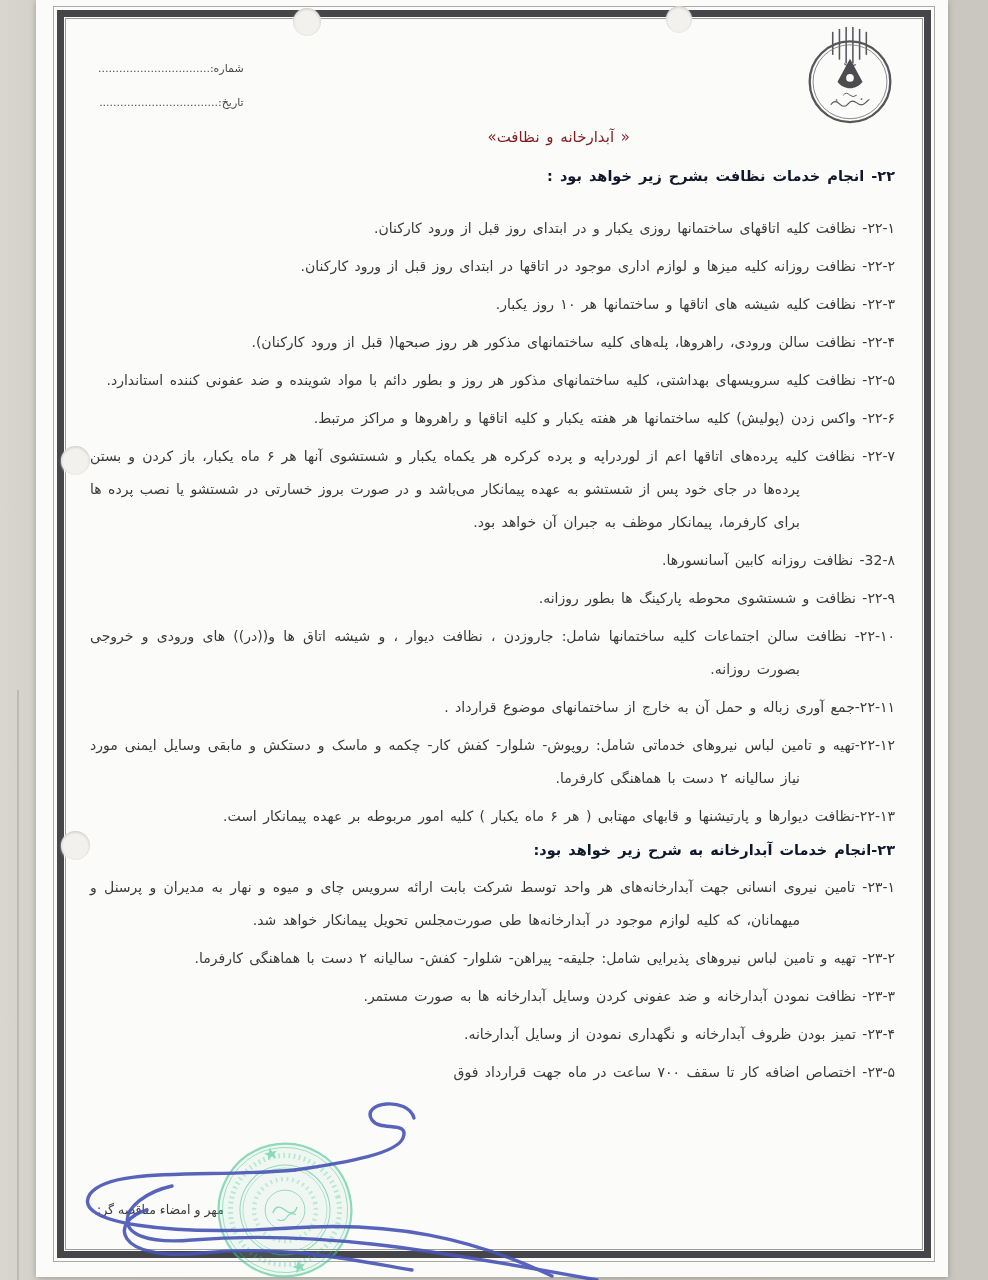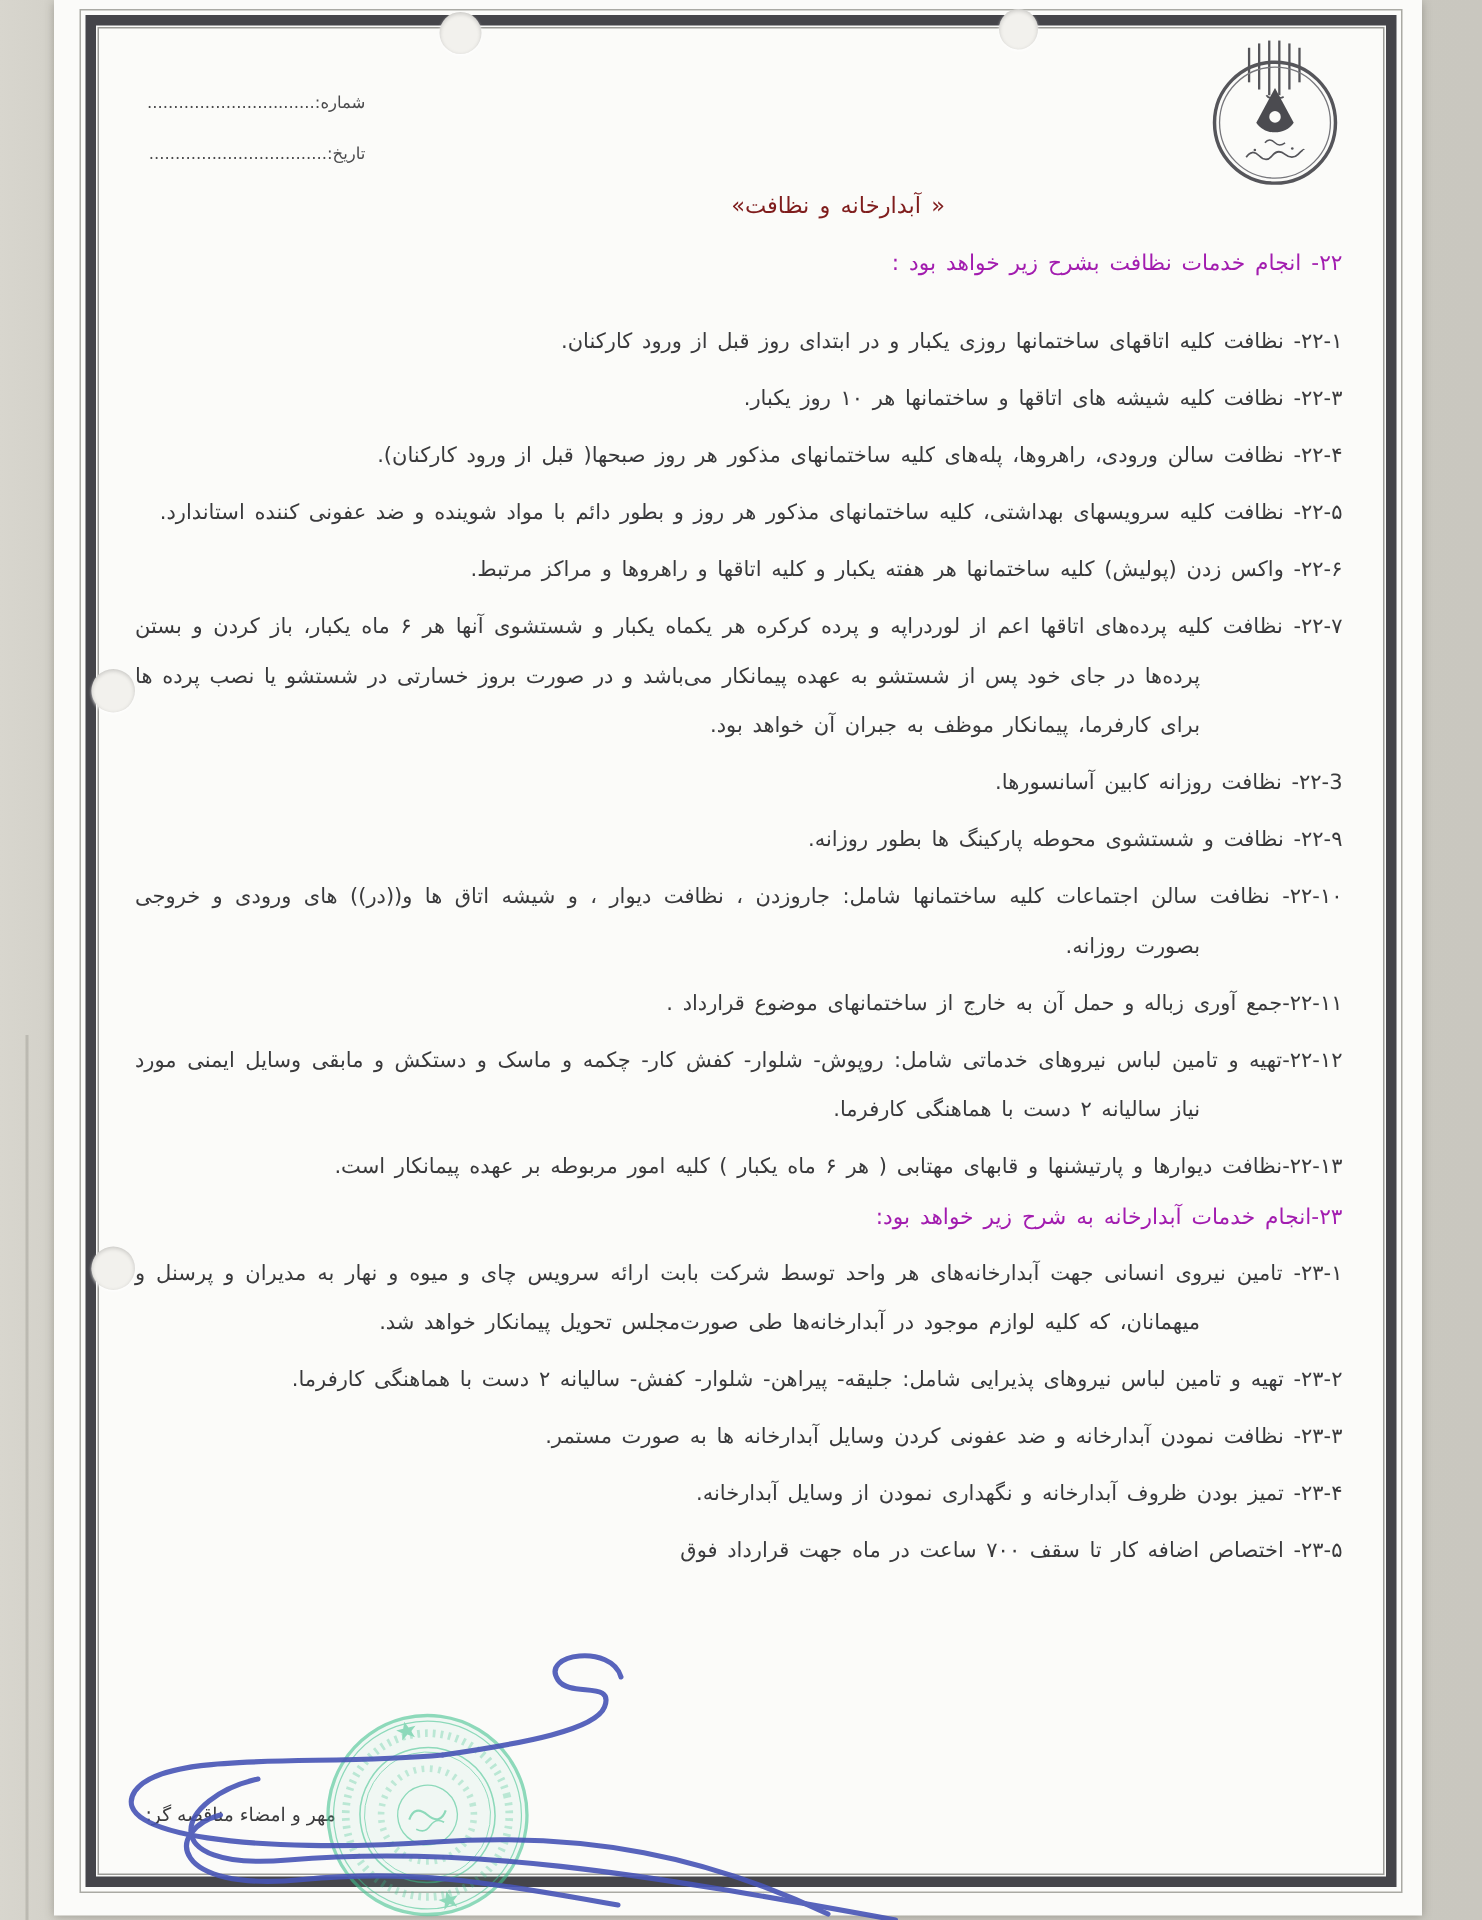--- a/index.html
+++ b/index.html
@@ -37,21 +37,21 @@
     position:absolute; left:30px; top:42px; direction:rtl;
     font-size:11px; color:#4a4a4c; text-align:right; line-height:34px;
     letter-spacing:.2px;
   }
   .logo { position:absolute; right:30px; top:14px; width:96px; height:104px; }
   .title {
     margin:118px 265px 0 0; text-align:right;
     font-size:15px; color:#7f1d1d; letter-spacing:.2px;
   }
   .sec-heading {
-    font-weight:normal; color:#a21caf; text-align:right;
+    font-weight:bold; color:#0f172a; text-align:right;
     font-size:14.5px; margin:18px 0 0 0; line-height:24px;
   }
   .items { margin-top:24px; }
   .item {
     margin:0 0 5px 0; line-height:33px;
     text-align:justify; text-align-last:right;
     padding-right:95px; text-indent:-95px;
   }
   .h23 { margin-top:4px; }
   .items-23 { margin-top:9px; }
@@ -103,32 +103,33 @@
   </svg>
 
   <p class="title">« آبدارخانه و نظافت»</p>
 
   <h3 class="sec-heading">۲۲- انجام خدمات نظافت بشرح زیر خواهد بود :</h3>
 
   <div class="items">
 
       <p class="item">۲۲-۱- نظافت کلیه اتاقهای ساختمانها روزی یکبار و در ابتدای روز قبل از ورود کارکنان.</p>
 
+      <p class="item">۲۲-۲- نظافت روزانه کلیه میزها و لوازم اداری موجود در اتاقها در ابتدای روز قبل از ورود کارکنان.</p>
 
       <p class="item">۲۲-۳- نظافت کلیه شیشه های اتاقها و ساختمانها هر ۱۰ روز یکبار.</p>
 
       <p class="item">۲۲-۴- نظافت سالن ورودی، راهروها، پله‌های کلیه ساختمانهای مذکور هر روز صبحها( قبل از ورود کارکنان).</p>
 
       <p class="item">۲۲-۵- نظافت کلیه سرویسهای بهداشتی، کلیه ساختمانهای مذکور هر روز و بطور دائم با مواد شوینده و ضد عفونی کننده استاندارد.</p>
 
       <p class="item">۲۲-۶- واکس زدن (پولیش) کلیه ساختمانها هر هفته یکبار و کلیه اتاقها و راهروها و مراکز مرتبط.</p>
 
       <p class="item">۲۲-۷- نظافت کلیه پرده‌های اتاقها اعم از لوردراپه و پرده کرکره هر یکماه یکبار و شستشوی آنها هر ۶ ماه یکبار، باز کردن و بستن پرده‌ها در جای خود پس از شستشو به عهده پیمانکار می‌باشد و در صورت بروز خسارتی در شستشو یا نصب پرده ها برای کارفرما، پیمانکار موظف به جبران آن خواهد بود.</p>
 
-      <p class="item">۲۲-3- نظافت روزانه کابین آسانسورها.</p>
+      <p class="item">32-۸- نظافت روزانه کابین آسانسورها.</p>
 
       <p class="item">۲۲-۹- نظافت و شستشوی محوطه پارکینگ ها بطور روزانه.</p>
 
       <p class="item">۲۲-۱۰- نظافت سالن اجتماعات کلیه ساختمانها شامل: جاروزدن ، نظافت دیوار ، و شیشه اتاق ها و((در)) های ورودی و خروجی بصورت روزانه.</p>
 
       <p class="item">۲۲-۱۱-جمع آوری زباله و حمل آن  به خارج از ساختمانهای موضوع قرارداد .</p>
 
       <p class="item">۲۲-۱۲-تهیه و تامین لباس نیروهای خدماتی شامل: روپوش- شلوار- کفش کار- چکمه و ماسک و دستکش و مابقی وسایل ایمنی مورد نیاز سالیانه ۲ دست با هماهنگی کارفرما.</p>
 
       <p class="item">۲۲-۱۳-نظافت دیوارها و پارتیشنها و قابهای مهتابی ( هر ۶ ماه یکبار ) کلیه امور مربوطه بر عهده پیمانکار است.</p>

